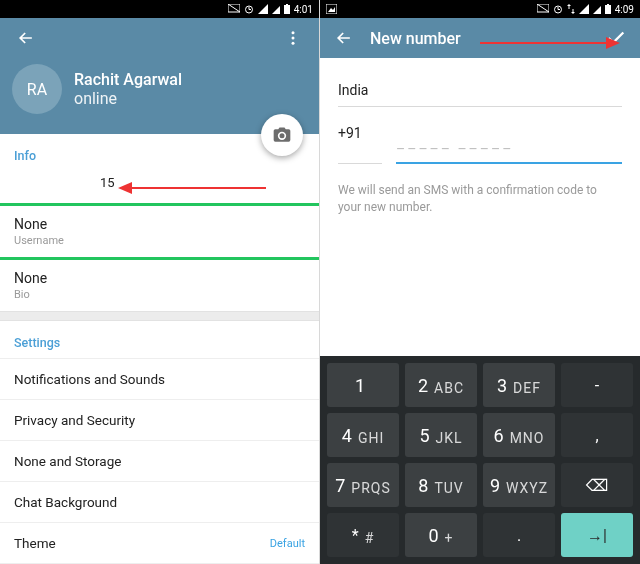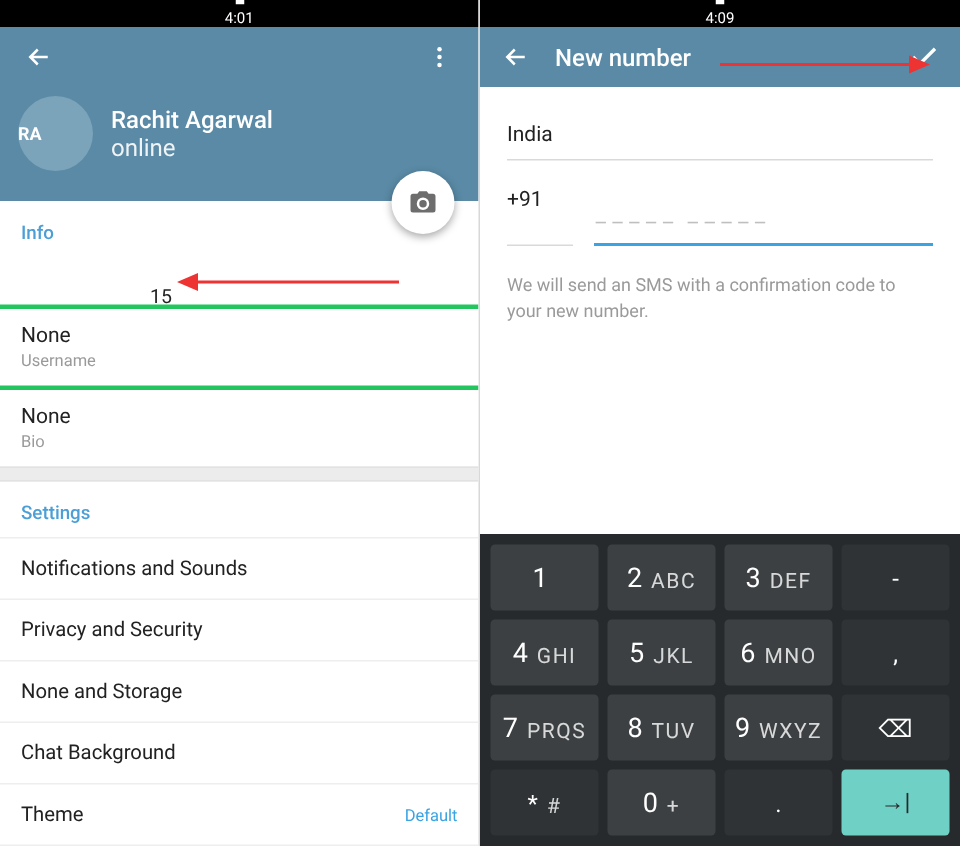--- a/index.html
+++ b/index.html
@@ -1,34 +1,34 @@
 <!DOCTYPE html>
 <html><head>
 <meta charset="utf-8">
 <style>
   * { box-sizing: border-box; margin: 0; padding: 0; font-family: Roboto, Arial, sans-serif; -webkit-font-smoothing: antialiased; }
   body { width: 640px; height: 564px; background: #e0e0e0; display: flex; overflow: hidden; position: relative; }
   .phone { width: 320px; height: 564px; background: #fff; position: relative; overflow: hidden; }
   .phone.left { border-right: 1px solid #d8d8d8; }
   
-  .statusbar { height: 18px; background: #000; color: #fff; display: flex; align-items: center; justify-content: flex-end; padding: 0 6px; font-size: 10px; gap: 4px; flex-direction: column; }
+  .statusbar { height: 18px; background: #000; color: #fff; display: flex; align-items: center; justify-content: flex-end; padding: 0 6px; font-size: 10px; gap: 4px; }
   .statusbar .ic { display: inline-flex; align-items: center; }
   
   .hdr-left { background: #5a8aa6; color: #fff; height: 116px; position: relative; }
   .hdr-left .topbar { height: 40px; display: flex; align-items: center; padding: 0 8px; justify-content: space-between; }
   .icbtn { width: 36px; height: 36px; display: flex; align-items: center; justify-content: center; color: #fff; }
   .hdr-left .profile { position: absolute; left: 12px; top: 46px; display: flex; align-items: center; gap: 12px; }
-  .avatar { width: 50px; height: 50px; border-radius: 50%; background: #7ba3b9; display: flex; align-items: center; justify-content: flex-start; font-size: 12px; color: #fff; font-weight: 700; }
+  .avatar { width: 50px; height: 50px; border-radius: 50%; background: #7ba3b9; display: flex; align-items: center; justify-content: center; font-size: 16px; color: #fff; font-weight: 400; }
   .uname { font-size: 16px; font-weight: 500; }
   .ustatus { font-size: 16px; opacity: .9; }
   .fab { position: absolute; right: 16px; top: 96px; width: 42px; height: 42px; background: #fff; border-radius: 50%; box-shadow: 0 2px 6px rgba(0,0,0,.35); display: flex; align-items: center; justify-content: center; color: #6d6d6d; z-index: 2; }
   
   .section-label { color: #4b9fd6; font-size: 12.5px; font-weight: 500; padding: 14px 14px 8px; }
   .inforow { position: relative; height: 32px; }
-  .info-val { position: absolute; left: 100px; top: 20px; font-size: 13px; color: #222; }
+  .info-val { position: absolute; left: 100px; top: 4px; font-size: 13px; color: #222; }
   .arrow-red { position: absolute; left: 118px; top: 10px; width: 150px; height: 14px; }
   .row { padding: 10px 14px 10px; border-top: 3px solid #22c55e; background: #fff; }
   .row .primary { font-size: 14px; color: #222; }
   .row .secondary { font-size: 11px; color: #9a9a9a; margin-top: 2px; }
   .graystrip { height: 10px; background: #ececec; border-top: 1px solid #e2e2e2; border-bottom: 1px solid #e2e2e2; }
   .settings-list .srow { padding: 12px 14px; border-top: 1px solid #eee; font-size: 13.5px; color: #222; display: flex; justify-content: space-between; align-items: center; }
   .settings-list .srow .val { color: #3aa3e3; font-size: 11px; }
   
   .hdr-right { background: #5a8aa6; color: #fff; height: 40px; display: flex; align-items: center; padding: 0 6px; position: relative; }
   .hdr-right .title { font-size: 16px; font-weight: 500; margin-left: 8px; flex: 1; }

